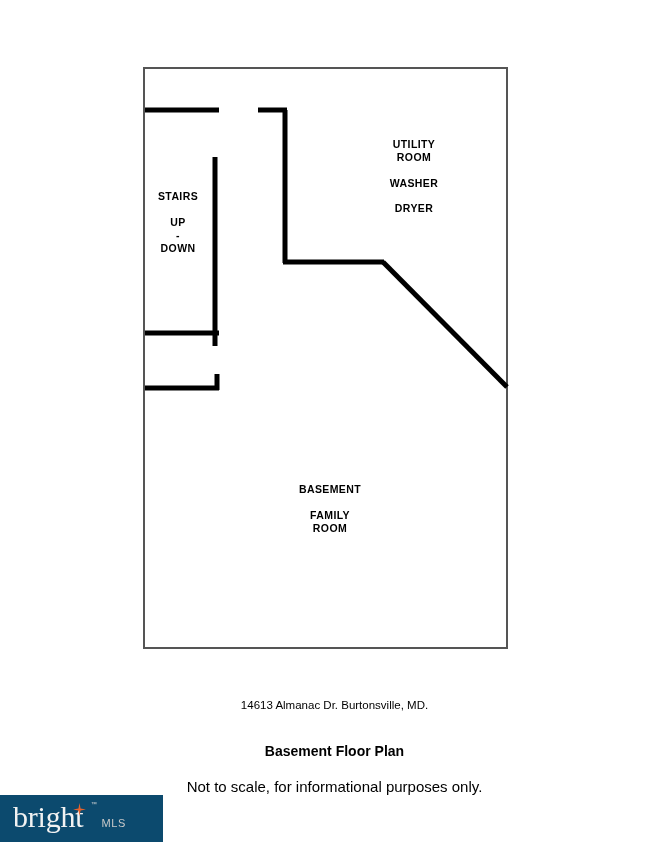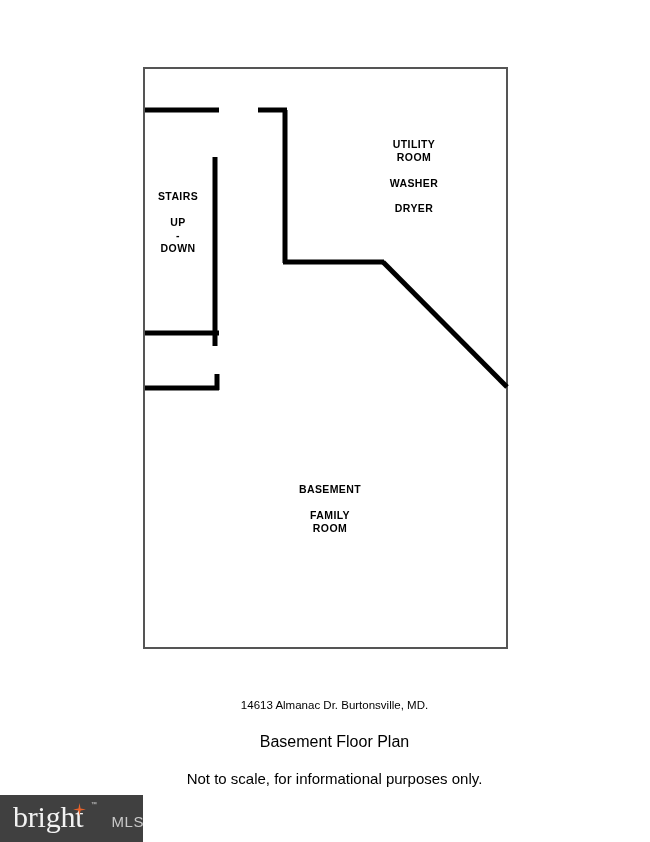--- a/index.html
+++ b/index.html
@@ -53,38 +53,39 @@
   #caption .cap-line {
     color: #000000;
     font-size: 11.5px;
     line-height: 1.35;
     padding-left: 19px;
   }
   #caption .cap-address {
     margin-top: 0;
   }
   #caption .cap-title {
-    font-weight: normal;
-    margin-top: 17px;
-    font-size: 16px;
+    font-weight: bold;
+    margin-top: 28px;
+    font-size: 14px;
   }
   #caption .cap-note {
     margin-top: 17px;
     font-size: 15px;
   }
 
   
   #logo {
     position: absolute;
     left: 0;
     top: 795px;
     width: 143px;
     height: 47px;
-    background: #404040;
+    background: #0c4a6e;
     overflow: hidden;
+    padding-left: 20px;
   }
   #logo-inner {
     position: absolute;
     left: 13px;
     top: 7px;
     height: 33px;
     display: flex;
     align-items: baseline;
   }
   .logo-bright {
@@ -108,24 +109,24 @@
     right: -13px;
     top: -1px;
     color: #d8d8d8;
     font-family: "Liberation Sans", sans-serif;
     font-size: 6px;
     line-height: 6px;
   }
   .logo-mls {
     font-family: "Liberation Sans", sans-serif;
     color: #c9c9c9;
-    font-size: 15px;
+    font-size: 11px;
     line-height: 15px;
     letter-spacing: 0.6px;
-    margin-left: 28px;
+    margin-left: 18px;
   }
 </style>
 </head>
 <body>
 
 <div id="page">
 
   <svg id="floorplan-svg" viewBox="0 0 650 700">
 
     <rect id="outer-boundary" fill="none" x="144" y="68" width="363" height="580" stroke="#555555" stroke-width="2"></rect>

